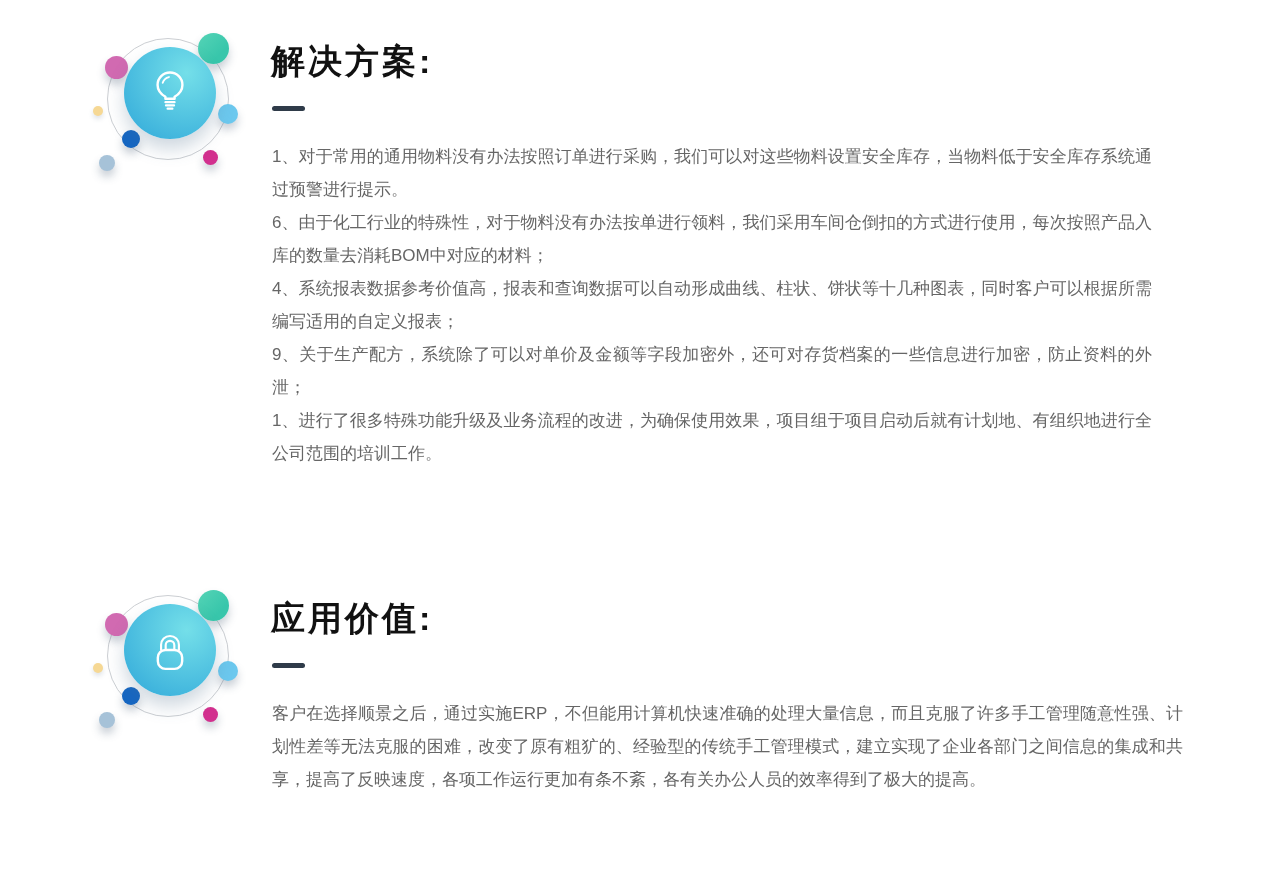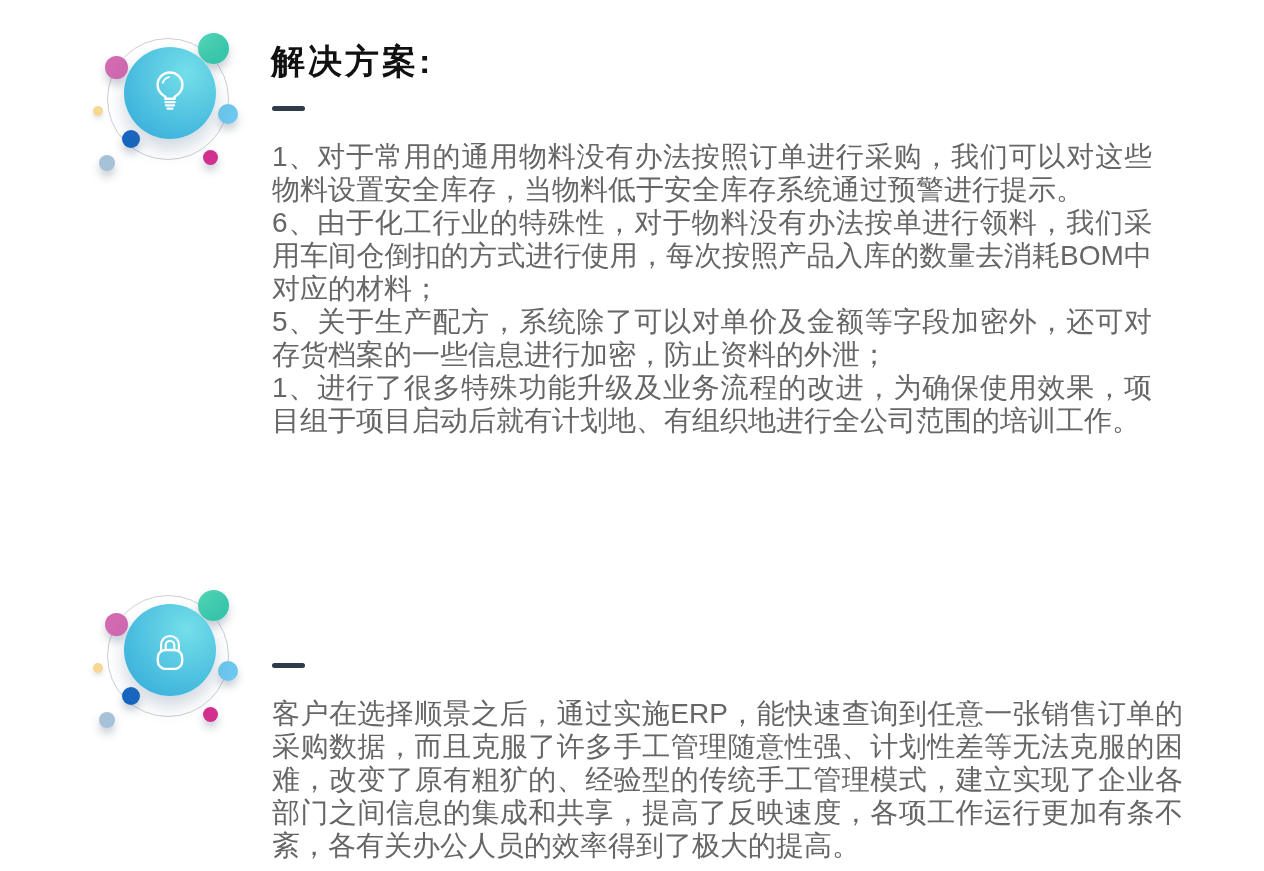--- a/index.html
+++ b/index.html
@@ -41,21 +41,21 @@
     position:absolute;left:271px;top:16px;margin:0;
     font-size:34px;line-height:40px;font-weight:800;letter-spacing:3px;
     color:var(--heading-text);
   }
   .dash{
     position:absolute;left:272px;top:81px;width:33px;height:5px;
     border-radius:2.5px;background:var(--dash);
   }
   .paras{
     position:absolute;left:272px;top:115px;
-    font-size:28px;line-height:33px;color:var(--body-text);
+    font-size:17px;line-height:33px;color:var(--body-text);
     text-align:justify;text-justify:inter-ideograph;
   }
   .paras p{margin:0;padding:0;}
   .p-solution{width:880px;}
   .p-value{width:911px;}
 </style>
 </head>
 <body style="background: rgb(255, 255, 255);">
 
 <section class="block" id="sec-solution">
@@ -76,21 +76,22 @@
         <path d="M42.5 73 H57.5" stroke-width="4"></path>
         <path d="M45.5 79 H54.5" stroke-width="4"></path>
       </svg>
     </span>
   </div>
   <h2 class="heading">解决方案:</h2>
   <div class="dash"></div>
   <div class="paras p-solution">
       <p>1、对于常用的通用物料没有办法按照订单进行采购，我们可以对这些物料设置安全库存，当物料低于安全库存系统通过预警进行提示。</p>
       <p>6、由于化工行业的特殊性，对于物料没有办法按单进行领料，我们采用车间仓倒扣的方式进行使用，每次按照产品入库的数量去消耗BOM中对应的材料；</p>
-      <p>5、关于生产配方，系统除了可以对单价及金额等字段加密外，还可对存货档案的一些信息进行加密，防止资料的外泄；</p>
+      <p>4、系统报表数据参考价值高，报表和查询数据可以自动形成曲线、柱状、饼状等十几种图表，同时客户可以根据所需编写适用的自定义报表；</p>
+      <p>9、关于生产配方，系统除了可以对单价及金额等字段加密外，还可对存货档案的一些信息进行加密，防止资料的外泄；</p>
       <p>1、进行了很多特殊功能升级及业务流程的改进，为确保使用效果，项目组于项目启动后就有计划地、有组织地进行全公司范围的培训工作。</p>
     </div>
 </section>
 
 <section class="block" id="sec-value">
   <div class="icon-comp">
     <span class="ring"></span>
     <span class="dot teal"></span>
     <span class="dot pink"></span>
     <span class="dot yellow"></span>
@@ -99,17 +100,18 @@
     <span class="dot steel"></span>
     <span class="dot magenta"></span>
     <span class="grad-circle">
       <svg width="54" height="54" viewBox="0 0 100 100" fill="none" stroke="#ffffff" stroke-linecap="round" stroke-linejoin="round">
         <path d="M33.5 50 V40.5 A16.5 16.5 0 0 1 66.5 40.5 V50" stroke-width="4"></path>
         <path d="M42 50 V41 A8 8 0 0 1 58 41 V50" stroke-width="4"></path>
         <rect x="27.5" y="50" width="45" height="35" rx="14" stroke-width="4.5"></rect>
       </svg>
     </span>
   </div>
+  <h2 class="heading">应用价值:</h2>
   <div class="dash"></div>
   <div class="paras p-value">
-      <p>客户在选择顺景之后，通过实施ERP，能快速查询到任意一张销售订单的采购数据，而且克服了许多手工管理随意性强、计划性差等无法克服的困难，改变了原有粗犷的、经验型的传统手工管理模式，建立实现了企业各部门之间信息的集成和共享，提高了反映速度，各项工作运行更加有条不紊，各有关办公人员的效率得到了极大的提高。</p>
+      <p>客户在选择顺景之后，通过实施ERP，不但能用计算机快速准确的处理大量信息，而且克服了许多手工管理随意性强、计划性差等无法克服的困难，改变了原有粗犷的、经验型的传统手工管理模式，建立实现了企业各部门之间信息的集成和共享，提高了反映速度，各项工作运行更加有条不紊，各有关办公人员的效率得到了极大的提高。</p>
     </div>
 </section>
 
 </body></html>

